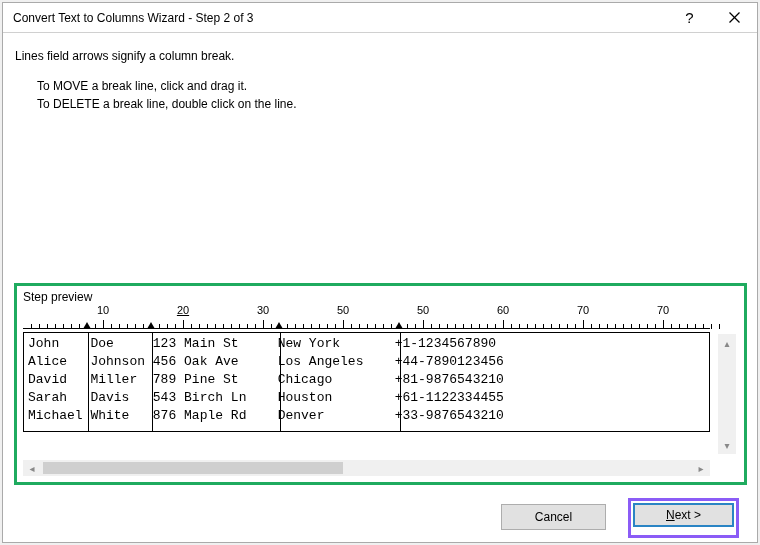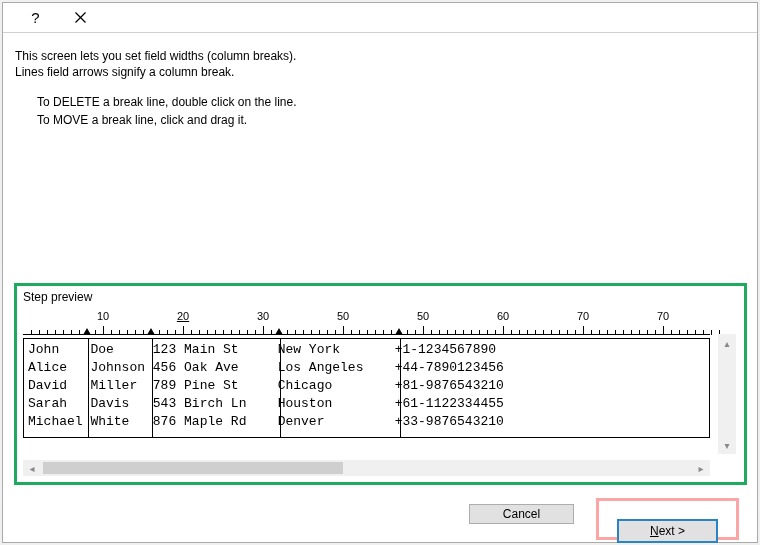--- a/index.html
+++ b/index.html
@@ -53,21 +53,20 @@
     width: 733px; height: 202px;
     border: 3px solid #1fab5f;
     background: #fff;
     padding: 4px 6px 0 6px;
   }
   .preview-label {
     font-size: 12px;
   }
   .ruler {
     position: relative;
-    margin-top: 6px;
     height: 28px;
   }
   .ruler-line {
     position: absolute;
     left: 0; right: 28px;
     top: 24px;
     border-top: 1px solid #000;
   }
   .ruler .tick {
     position: absolute;
@@ -145,60 +144,60 @@
   .button-row {
     position: absolute;
     left: 0; right: 0; bottom: 10px;
     height: 28px;
     display: flex;
     justify-content: flex-end;
     gap: 22px;
     padding-right: 18px;
   }
   .btn {
-    width: 105px; height: 20px;
+    width: 105px; height: 26px;
     background: #e1e1e1;
     border: 1px solid #adadad;
     font-family: inherit;
     font-size: 12px;
     display: flex; align-items: center; justify-content: center;
     cursor: default;
   }
   .btn .ul { text-decoration: underline; }
   .next-wrap {
-    border: 3px solid #fca5a5;
-    padding: 18px;
+    border: 3px solid #8b5cf6;
+    padding: 2px;
     margin-top: -6px;
     margin-bottom: -6px;
   }
   .btn.next {
     border: 2px solid #2a84c4;
     width: 101px; height: 24px;
   }
 </style>
 </head>
 <body>
 
 <div class="dialog">
   <div class="titlebar">
+    <div class="title">Convert Text to Columns Wizard - Step 2 of 3</div>
     <div class="winbtn help">?</div>
     <div class="winbtn close">
       <svg width="11" height="11" viewBox="0 0 11 11">
         <line x1="0.5" y1="0.5" x2="10.5" y2="10.5" stroke="#000" stroke-width="1.2"></line>
         <line x1="10.5" y1="0.5" x2="0.5" y2="10.5" stroke="#000" stroke-width="1.2"></line>
       </svg>
     </div>
   </div>
 
   <div class="body">
-    <div class="intro-line">This screen lets you set field widths (column breaks).</div>
     <div class="intro-line">Lines field arrows signify a column break.</div>
     <div class="tips">
+      <div>To MOVE a break line, click and drag it.</div>
       <div>To DELETE a break line, double click on the line.</div>
-      <div>To MOVE a break line, click and drag it.</div>
     </div>
   </div>
 
   <div class="preview-wrap">
     <div class="preview-label">Step preview</div>
 
     <div class="ruler" id="ruler">
       <div class="ruler-line"></div>
     <div class="tick minor" style="left: 8px;"></div>
         <div class="tick minor" style="left: 16px;"></div>

